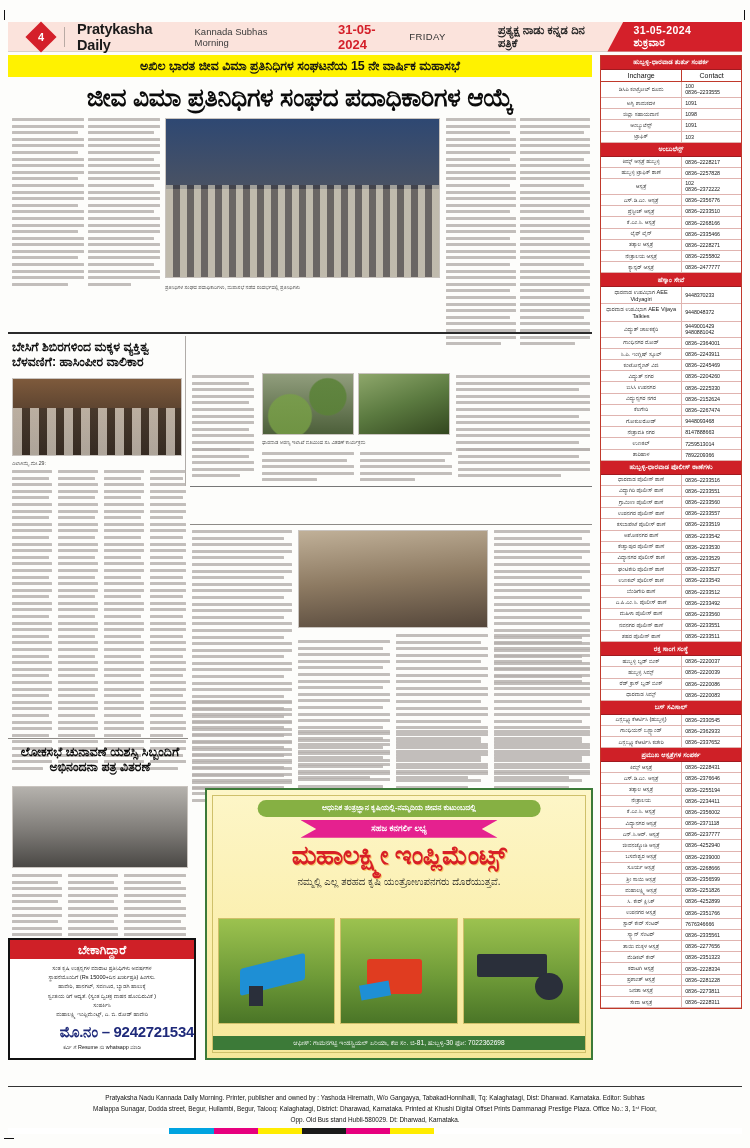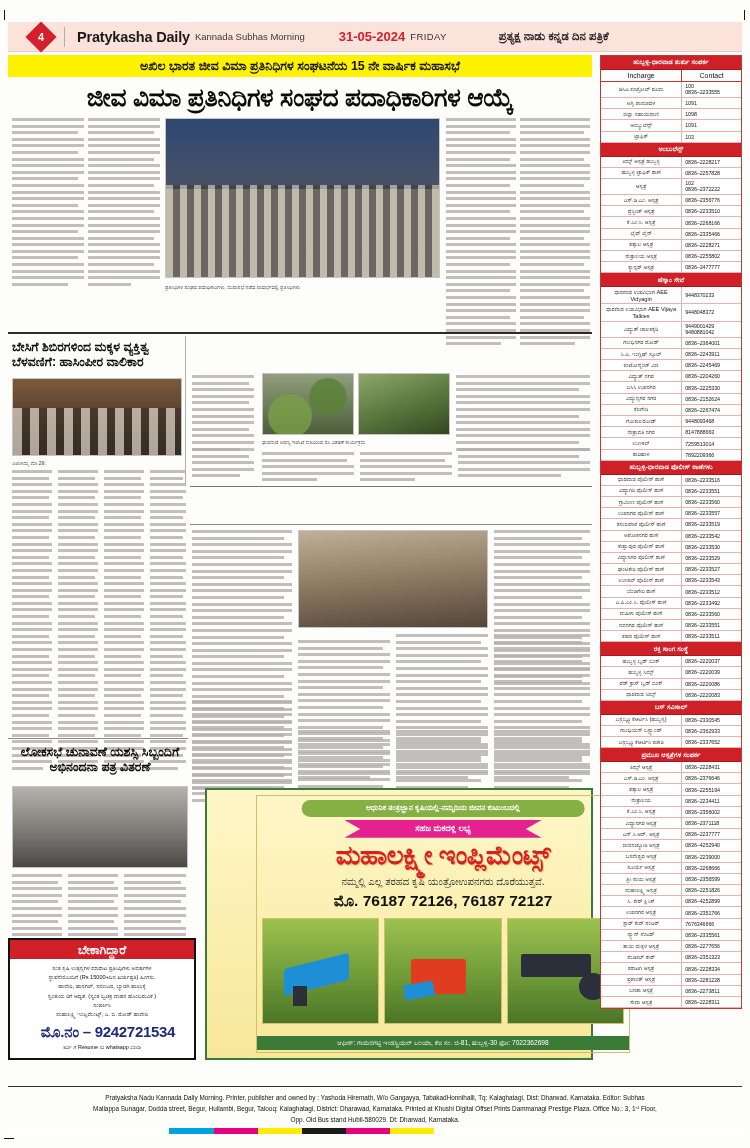--- a/index.html
+++ b/index.html
@@ -165,21 +165,21 @@
   }
 
   
   .ad-main {
     position: absolute; left: 205px; top: 788px;
     width: 388px; height: 272px;
     background: linear-gradient(180deg,#fdf6c8 0%,#fbefae 55%,#f7e79a 100%);
     border: 2px solid #3c7a38;
     padding: 5px;
   }
-  .ad-inner { width: 100%; height: 100%; border: 1px solid #cfc06a; position: relative; margin-left: 44px; }
+  .ad-inner { width: 100%; height: 100%; border: 1px solid #cfc06a; position: relative; }
   .ad-ribbon1 {
     position: absolute; left: 50%; transform: translateX(-50%); top: 4px;
     width: 76%; background: #86b043; border-radius: 11px;
     color: #fff; font-size: 7.6px; font-weight: bold;
     text-align: center; padding: 3.4px 6px;
   }
   .ad-ribbon2 {
     position: absolute; left: 50%; transform: translateX(-50%); top: 24px;
     width: 53%; background: #e5218f;
     color: #fff; font-size: 8.4px; font-weight: bold;
@@ -225,21 +225,21 @@
     position: absolute; left: 8px; top: 938px;
     width: 188px; height: 122px;
     border: 2px solid #111; background: #fff;
   }
   .cl-head {
     background: #cf2027; color: #fff; font-size: 12px; font-weight: bold;
     text-align: center; padding: 2.5px;
   }
   .cl-body { padding: 5px 5px 2px; font-size: 5.6px; color: #111; text-align: center; line-height: 1.65; }
   .cl-phone {
-    text-align: center; font-size: 15px; font-weight: bold;
+    text-align: right; font-size: 15px; font-weight: bold;
     color: #1f2a7a; margin-top: 2px; letter-spacing: -.3px; padding-left: 12px;
   }
   .cl-note { font-size: 5.4px; text-align: center; color: #111; margin-top: 3px; }
 
   
   .imprint {
     position: absolute; left: 8px; top: 1092px; width: 734px;
     text-align: center; font-size: 6.4px; color: #111; line-height: 1.75;
     padding: 0 26px;
   }
@@ -267,20 +267,21 @@
   <div class="masthead">
     <div class="mh-logo">
       <span>4</span>
     </div>
     <div class="mh-div"></div>
     <div class="mh-title">Pratykasha Daily</div>
     <div class="mh-sub">Kannada Subhas Morning</div>
     <div class="mh-date">31-05-2024</div>
     <div class="mh-day">FRIDAY</div>
     <div class="mh-kn">ಪ್ರತ್ಯಕ್ಷ ನಾಡು ಕನ್ನಡ ದಿನ ಪತ್ರಿಕೆ</div>
+    <div class="mh-redtab">31-05-2024 ಶುಕ್ರವಾರ</div>
   </div>
 
   <div class="yellow-banner">ಅಖಿಲ ಭಾರತ ಜೀವ ವಿಮಾ ಪ್ರತಿನಿಧಿಗಳ ಸಂಘಟನೆಯ 15 ನೇ ವಾರ್ಷಿಕ ಮಹಾಸಭೆ</div>
 
   <div class="main-head">ಜೀವ ವಿಮಾ ಪ್ರತಿನಿಧಿಗಳ ಸಂಘದ ಪದಾಧಿಕಾರಿಗಳ ಆಯ್ಕೆ</div>
 
   <div class="tcol" style="left:12px;top:118px;width:72px;">
     <div class="tline s1"></div>
       <div class="tline s1"></div>
       <div class="tline s2"></div>
@@ -939,24 +940,23 @@
       <div>ಸಂಪರ್ಕಿಸಿ</div>
       <div>ಮಹಾಲಕ್ಷ್ಮಿ ಇಂಪ್ಲಿಮೆಂಟ್ಸ್, ಎ. ಬಿ. ರೋಡ್ ಹಾವೇರಿ</div>
     </div>
     <div class="cl-phone">ಮೊ.ನಂ – 9242721534</div>
     <div class="cl-note">ಕರ್ವಿ ಗೆ Resume ನು whatsapp ಮಾಡಿ</div>
   </div>
 
   <div class="ad-main">
     <div class="ad-inner">
       <div class="ad-ribbon1">ಆಧುನಿಕ ತಂತ್ರಜ್ಞಾನ ಕೃಷಿಯಲ್ಲಿ-ನಮ್ಮದಿಯ ಜೀವನ ಕುಟುಂಬದಲ್ಲಿ</div>
-      <div class="ad-ribbon2">ಸಹಜ ಮಕದಳ್ಲಿ ಲಭ್ಯ</div>
+      <div class="ad-ribbon2">ಸಹಜ ಕನಗರ್ಲಿ ಲಭ್ಯ</div>
       <div class="ad-title">ಮಹಾಲಕ್ಷ್ಮೀ ಇಂಪ್ಲಿಮೆಂಟ್ಸ್</div>
       <div class="ad-sub">ನಮ್ಮಲ್ಲಿ ಎಲ್ಲ ತರಹದ ಕೃಷಿ ಯಂತ್ರೋಉಪನಗರು ದೊರೆಯುತ್ತವೆ.</div>
-      <div class="ad-phone">ಮೊ. 76187 72126, 76187 72127</div>
       <div class="ad-photos">
         <div class="p">
           <i class="impl-blue" style="left:18%;top:40%;width:56%;height:26%;transform:skewY(-14deg);border-radius:3px;"></i>
           <i class="impl-dark" style="left:26%;top:64%;width:12%;height:20%;"></i>
         </div>
         <div class="p">
           <i class="impl-red" style="left:22%;top:38%;width:48%;height:34%;border-radius:3px;"></i>
           <i class="impl-blue" style="left:16%;top:62%;width:26%;height:14%;transform:rotate(-10deg);"></i>
         </div>
         <div class="p">

